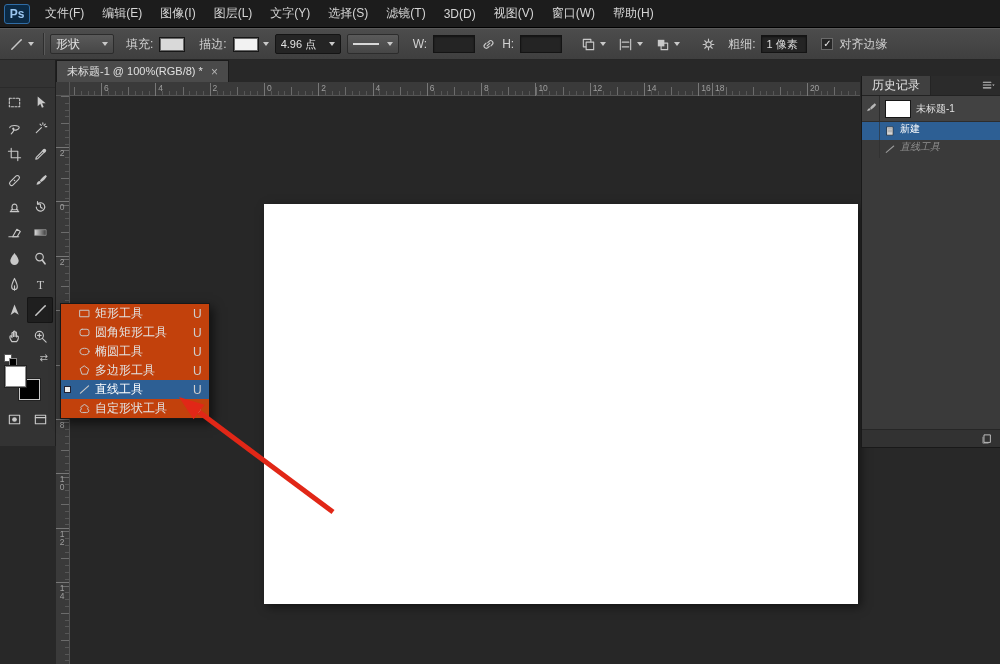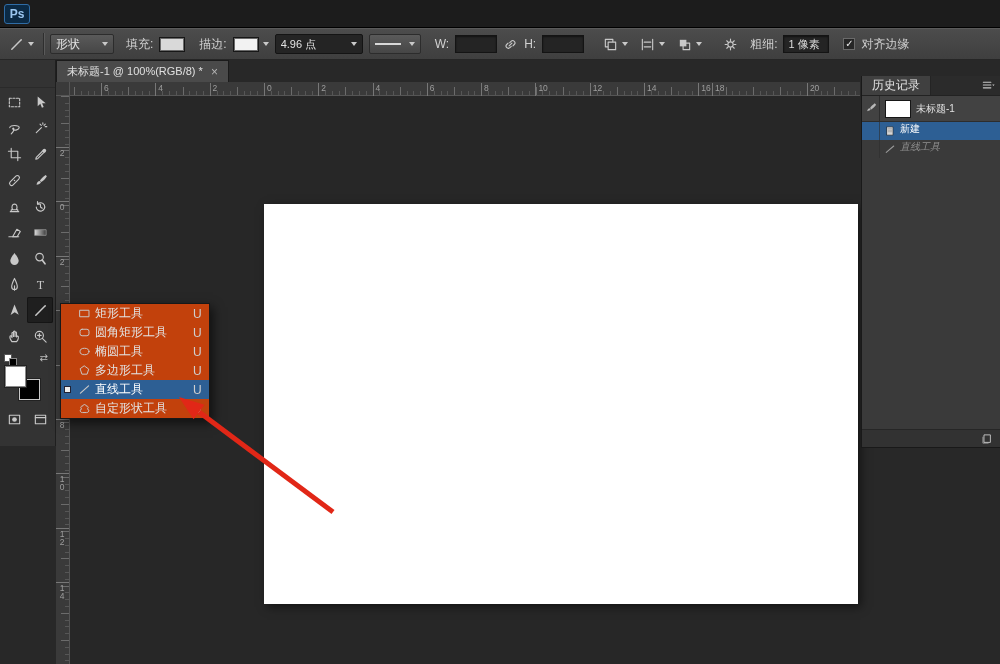--- a/index.html
+++ b/index.html
@@ -97,20 +97,34 @@
   #hist-bottom svg{width:12px;height:12px;}
 
   
   #arrow-overlay{position:absolute;left:0;top:0;width:1000px;height:664px;pointer-events:none;z-index:60;}
 </style>
 </head>
 <body>
 
 <div id="menubar">
   <div id="ps-logo">Ps</div>
+  <ul id="menu-items">
+
+  <li>文件(F)</li>
+      <li>编辑(E)</li>
+      <li>图像(I)</li>
+      <li>图层(L)</li>
+      <li>文字(Y)</li>
+      <li>选择(S)</li>
+      <li>滤镜(T)</li>
+      <li>3D(D)</li>
+      <li>视图(V)</li>
+      <li>窗口(W)</li>
+      <li>帮助(H)</li>
+    </ul>
 </div>
 
 <div id="optionsbar">
   <div id="tool-preset">
     <span class="islot">
         <svg viewBox="0 0 16 16" width="15" height="15" fill="none" stroke="#c8c8c8" stroke-width="1.2" stroke-linecap="round" stroke-linejoin="round">
           <path d="M3 13 L13 3" stroke-width="1.6"></path>
         </svg>
       </span>
     <span class="caret"></span>
@@ -120,21 +134,21 @@
     <span>形状</span>
     <span class="caret"></span>
   </div>
   <span class="opt-label" style="margin-left:6px;">填充:</span>
   <div class="swatch fill"></div>
   <span class="opt-label" style="margin-left:8px;">描边:</span>
   <div style="display:flex;align-items:center;">
     <div class="swatch stroke"></div>
     <span class="caret"></span>
   </div>
-  <div class="combo" style="width:88px;justify-content:space-between;background:#242424;border-color:#141414;">
+  <div class="combo" style="width:66px;justify-content:space-between;background:#242424;border-color:#141414;">
     <span style="font-size:11px;">4.96 点</span>
     <span class="caret"></span>
   </div>
   <div class="combo" style="width:52px;justify-content:space-between;">
     <span class="line-swatch"></span>
     <span class="caret"></span>
   </div>
   <span class="opt-label" style="margin-left:8px;">W:</span>
   <div class="opt-input" style="width:42px;"></div>
   <span class="islot">

